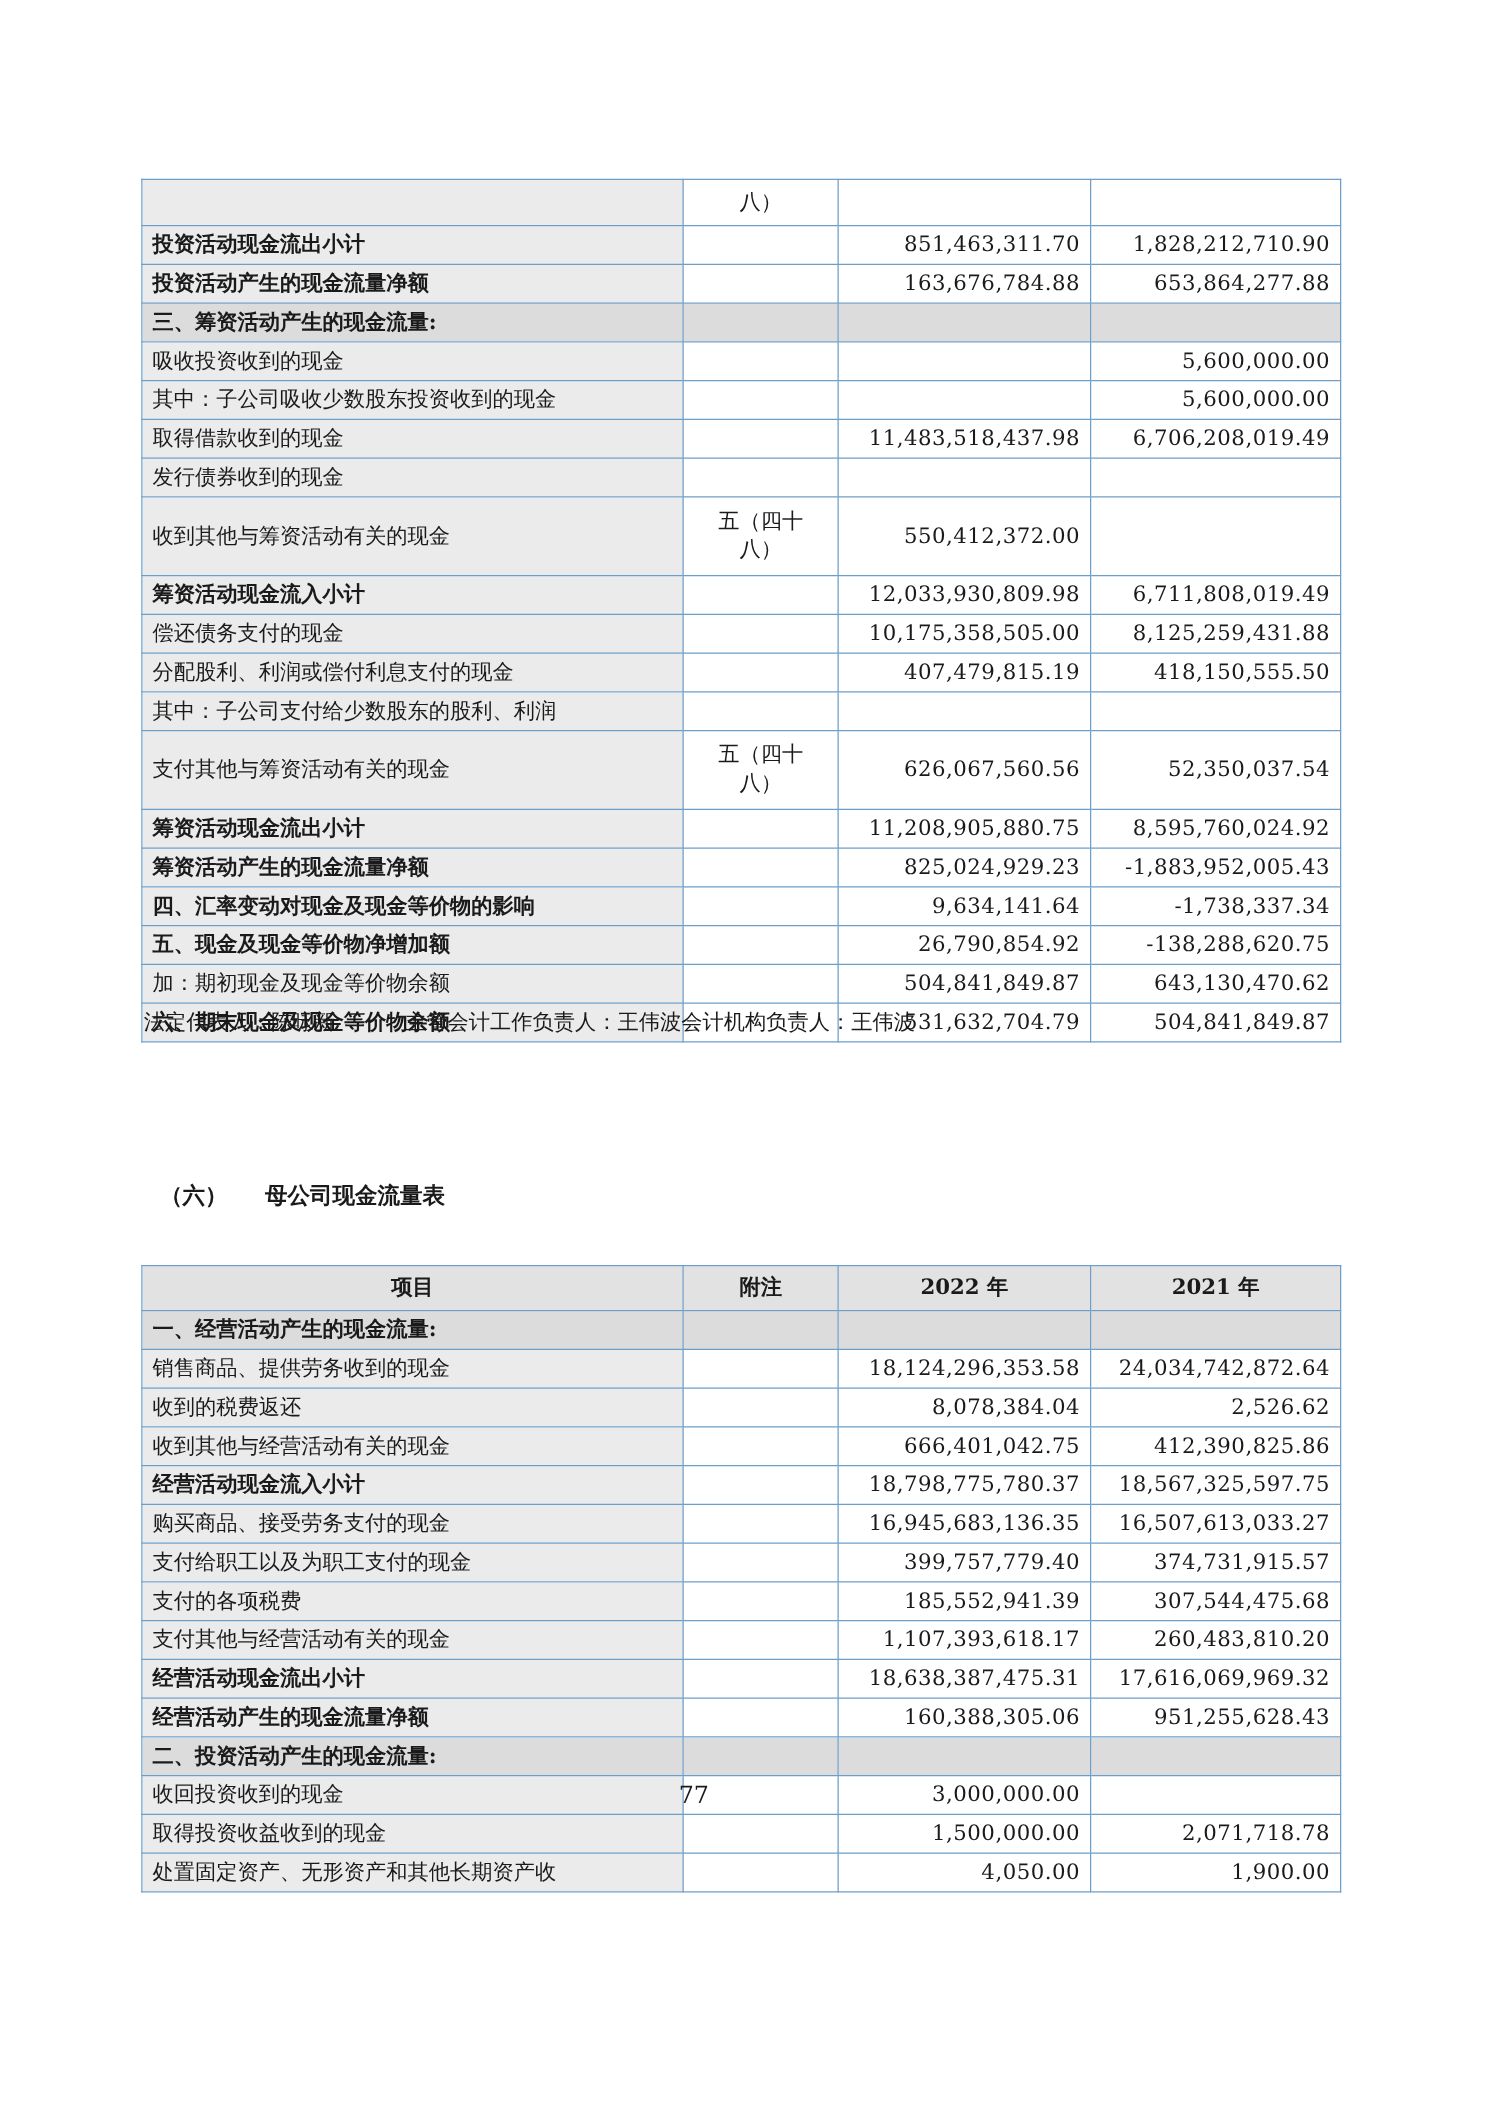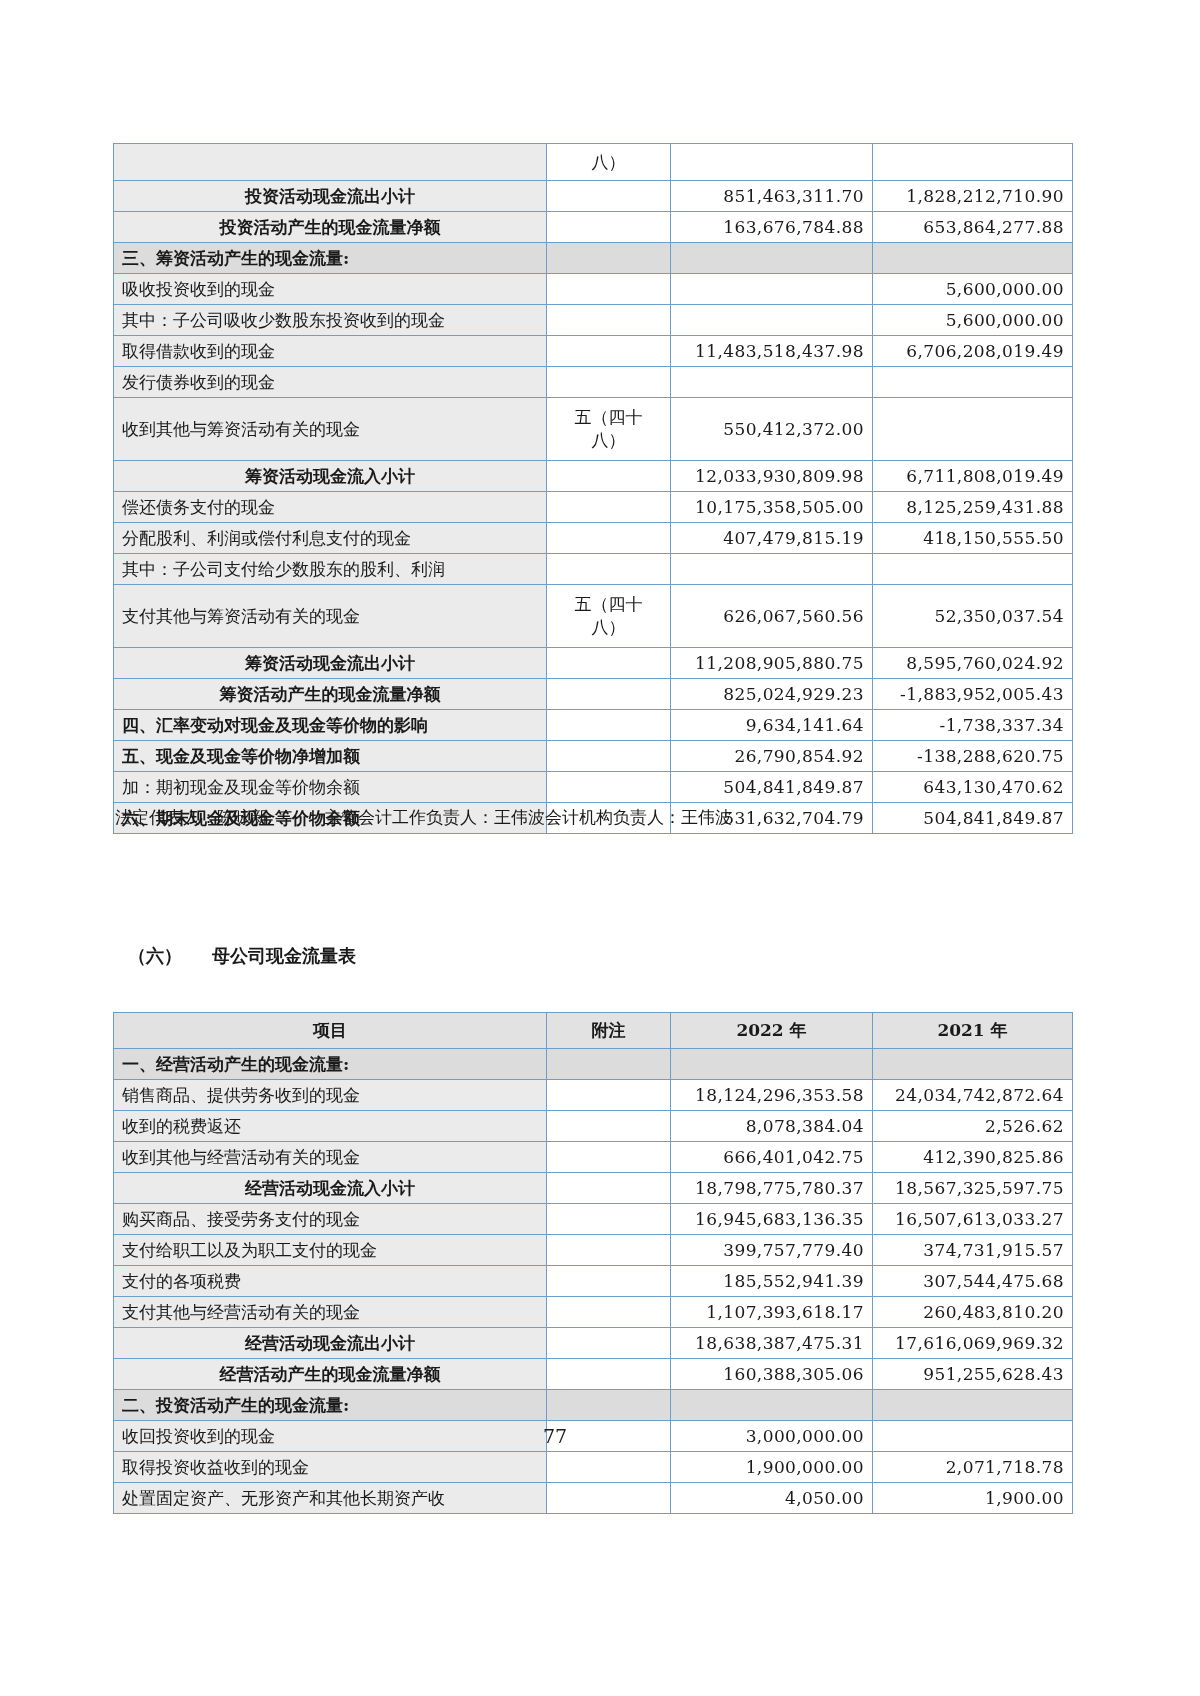--- a/index.html
+++ b/index.html
@@ -55,21 +55,21 @@
     text-align:right;
     letter-spacing:0.4px;
   }
   tr.row-section td{
     background:var(--section-shade) !important;
     font-weight:bold;
     margin-left:18px;
   }
   tr.row-subtotal td.item-cell{
     font-weight:bold;
-    text-align:center;
+    text-align:left;
   }
   tr.row-item-bold td.item-cell{
     font-weight:bold;
   }
   tr.row-partial td{height:34px;}
   tr.tall td{height:60px;}
   .signature{
     position:absolute;left:115px;top:806px;
     font-size:17px;white-space:nowrap;
   }
@@ -326,21 +326,21 @@
         </tr>
         <tr class="row-item">
           <td class="item-cell">收回投资收到的现金</td>
           <td class="note-cell"></td>
           <td class="value-2022-cell num">3,000,000.00</td>
           <td class="value-2021-cell num"></td>
         </tr>
         <tr class="row-item">
           <td class="item-cell">取得投资收益收到的现金</td>
           <td class="note-cell"></td>
-          <td class="value-2022-cell num">1,900,000.00</td>
+          <td class="value-2022-cell num">1,500,000.00</td>
           <td class="value-2021-cell num">2,071,718.78</td>
         </tr>
         <tr class="row-item">
           <td class="item-cell">处置固定资产、无形资产和其他长期资产收</td>
           <td class="note-cell"></td>
           <td class="value-2022-cell num">4,050.00</td>
           <td class="value-2021-cell num">1,900.00</td>
         </tr>
       </tbody>
   </table>

